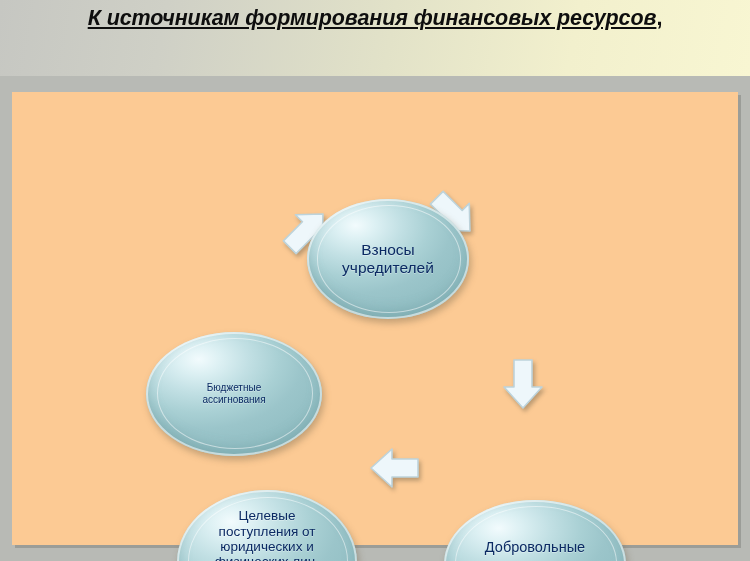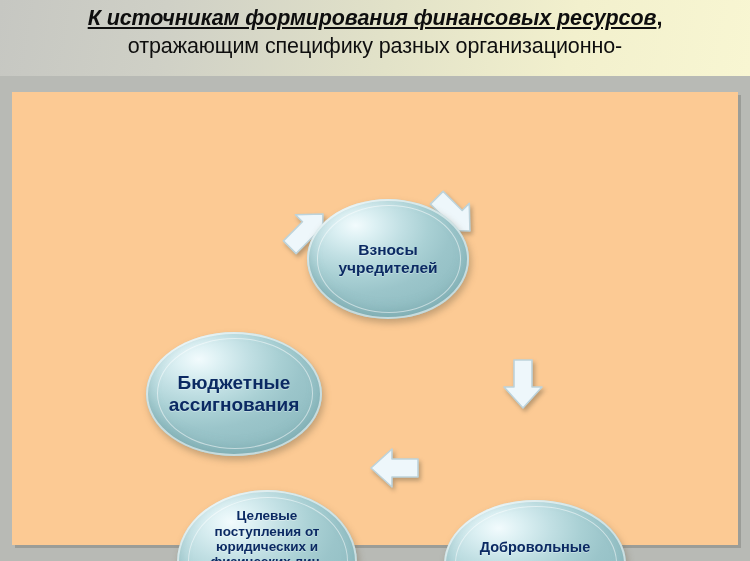--- a/index.html
+++ b/index.html
@@ -108,57 +108,56 @@
     width: 88%;
     height: 88%;
     border-radius: 50%;
     border: 1px solid rgba(255,255,255,0.5);
     pointer-events: none;
   }
   .node-label {
     position: relative;
     z-index: 2;
     color: #0b2a63;
-    font-weight: bold;
+    font-weight: normal;
     line-height: 1.16;
     text-shadow: 0 1px 0 rgba(255,255,255,0.35);
     padding: 0 6px;
     white-space: pre-line;
   }
 
   #node-top        { left: 295px; top: 107px; width: 162px; height: 120px; }
   #node-top .node-label { font-size: 15.5px; }
 
   #node-right      { left: 446px; top: 243px; width: 178px; height: 124px; }
   #node-right .node-label { font-size: 14.5px; }
 
   #node-bottomright{ left: 432px; top: 408px; width: 182px; height: 128px; }
   #node-bottomright .node-label { font-size: 14.5px; }
 
   #node-bottomleft { left: 165px; top: 398px; width: 180px; height: 144px; }
   #node-bottomleft .node-label { font-size: 13.5px; line-height: 1.14; }
 
   #node-left       { left: 134px; top: 240px; width: 176px; height: 124px; }
-  #node-left .node-label { font-size: 19px; }
+  #node-left .node-label { font-size: 10px; }
 
   
   .arrow {
     position: absolute;
     filter: drop-shadow(2px 3px 2px rgba(110,95,70,0.45));
   }
   .arrow svg { display: block; }
 </style>
 </head>
 <body>
 
 <div class="slide">
 
   <div class="header">
     <div class="header-line header-line1"><span class="emph">К источникам формирования финансовых ресурсов</span><span class="tail">,</span></div>
-    <div class="header-line header-line2">отражающим специфику разных организационно-</div>
   </div>
 
   <div class="panel-frame"></div>
   <div class="panel">
 
     <div class="arrow" style="left:268px; top:112px;">
       <svg width="52" height="54" viewBox="0 0 52 54">
         <g transform="rotate(45 26 27)">
           <polygon points="26,3 45,23 35,23 35,50 17,50 17,23 7,23" fill="#eef7fb" stroke="#bdd3db" stroke-width="1.6" stroke-linejoin="round"></polygon>
         </g>

